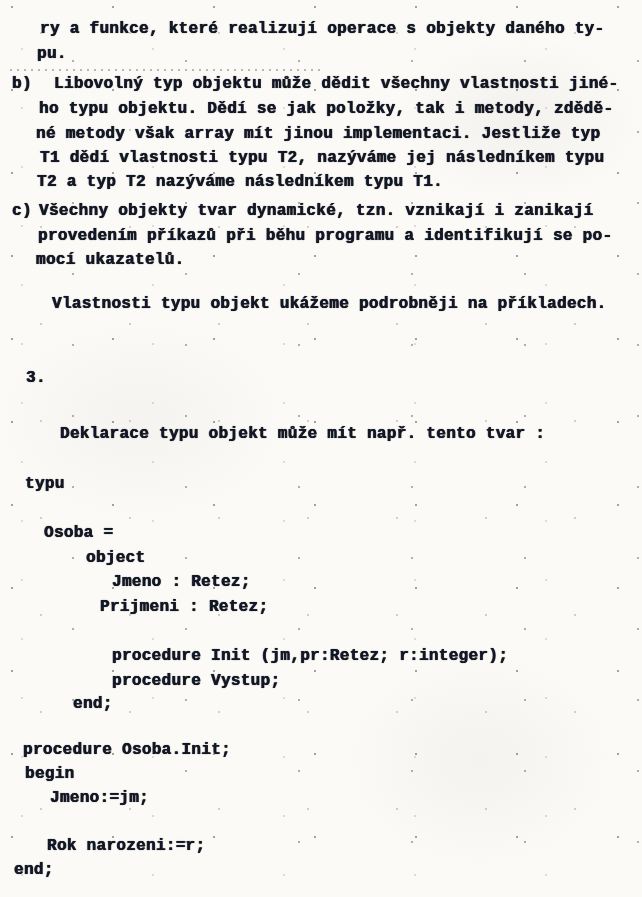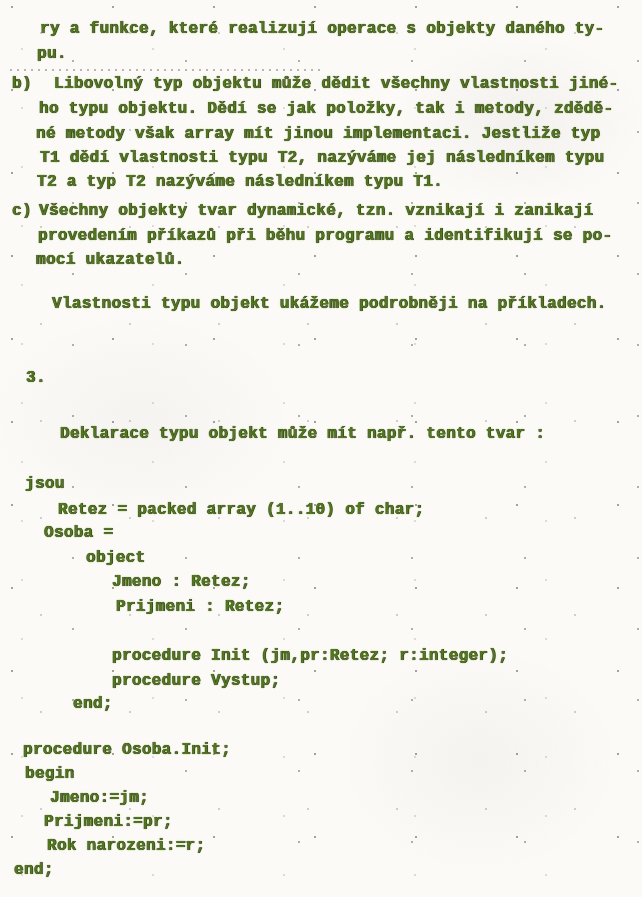--- a/index.html
+++ b/index.html
@@ -39,21 +39,21 @@
       radial-gradient(ellipse 220px 150px at 140px 420px, rgba(90,80,70,0.04), transparent 70%),
       radial-gradient(ellipse 200px 160px at 480px 760px, rgba(90,80,70,0.045), transparent 70%);
   }
   .ln {
     position: absolute;
     white-space: pre;
     font-size: 16px;
     font-weight: 700;
     letter-spacing: 0.3px;
     line-height: 20px;
-    color: #4d7c0f;
+    color: #0f172a;
     
     text-shadow:
       0.5px 0 0 rgba(25,19,14,0.85),
       -0.4px 0 0 rgba(25,19,14,0.55),
       0 0 1.2px rgba(25,19,14,0.6);
   }
   .artifact {
     position: absolute;
     left: 10px;
     top: 69px;
@@ -87,31 +87,29 @@
   <div class="ln" style="left:39px; top:201px">Všechny objekty tvar dynamické, tzn. vznikají i zanikají</div>
   <div class="ln" style="left:38px; top:226px">provedením příkazů při běhu programu a identifikují se po-</div>
   <div class="ln" style="left:36px; top:250px">mocí ukazatelů.</div>
 
   <div class="ln" style="left:52px; top:294px">Vlastnosti typu objekt ukážeme podrobněji na příkladech.</div>
 
   <div class="ln" style="left:26px; top:368px">3.</div>
 
   <div class="ln" style="left:60px; top:424px">Deklarace typu objekt může mít např. tento tvar :</div>
 
-  <div class="ln" style="left:25px;  top:474px">jsou</div>
-  <div class="ln" style="left:58px;  top:500px">Retez = packed array (1..10) of char;</div>
+  <div class="ln" style="left:25px;  top:474px">typu</div>
   <div class="ln" style="left:44px;  top:523px">Osoba =</div>
   <div class="ln" style="left:86px;  top:548px">object</div>
   <div class="ln" style="left:112px; top:572px">Jmeno : Retez;</div>
-  <div class="ln" style="left:116px; top:597px">Prijmeni : Retez;</div>
+  <div class="ln" style="left:100px; top:597px">Prijmeni : Retez;</div>
   <div class="ln" style="left:112px; top:646px">procedure Init (jm,pr:Retez; r:integer);</div>
   <div class="ln" style="left:112px; top:671px">procedure Vystup;</div>
   <div class="ln" style="left:73px;  top:694px">end;</div>
 
   <div class="ln" style="left:23px; top:740px">procedure Osoba.Init;</div>
   <div class="ln" style="left:25px; top:764px">begin</div>
   <div class="ln" style="left:50px; top:788px">Jmeno:=jm;</div>
-  <div class="ln" style="left:44px; top:812px">Prijmeni:=pr;</div>
   <div class="ln" style="left:47px; top:836px">Rok narozeni:=r;</div>
   <div class="ln" style="left:14px; top:860px">end;</div>
 
   <div class="noise"></div>
 </div>
 
 </body></html>

